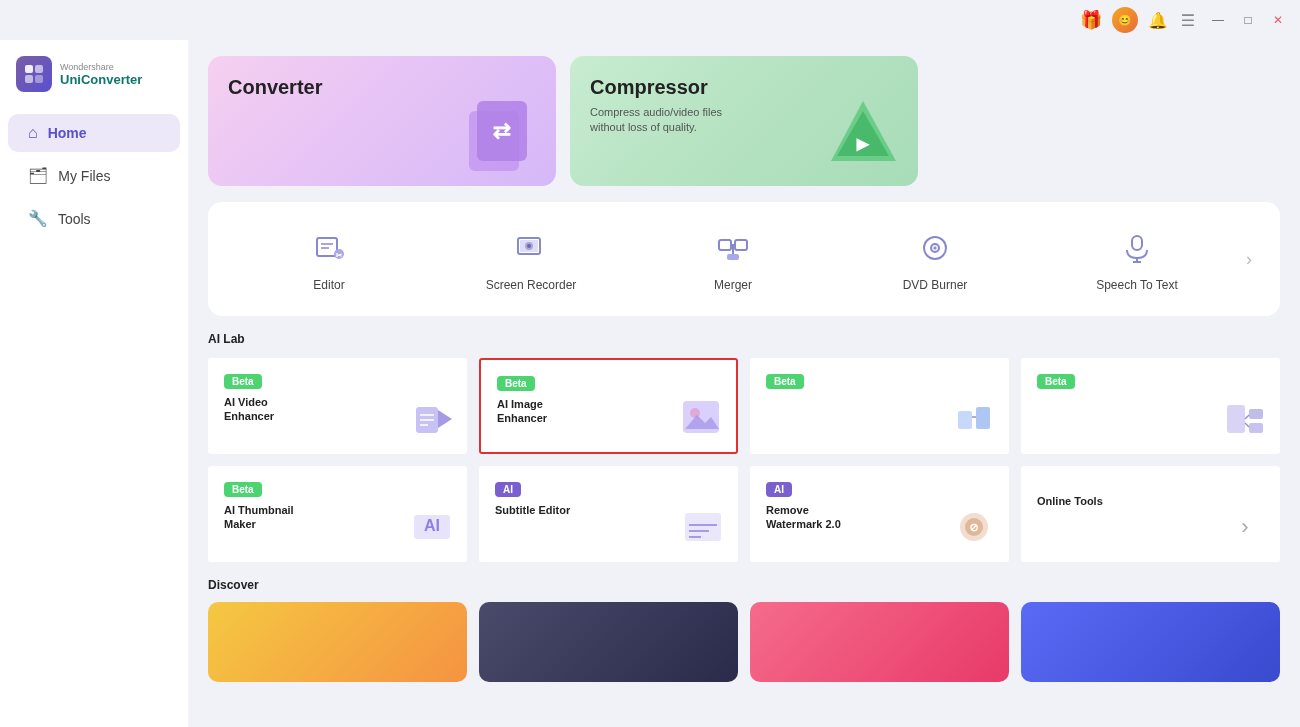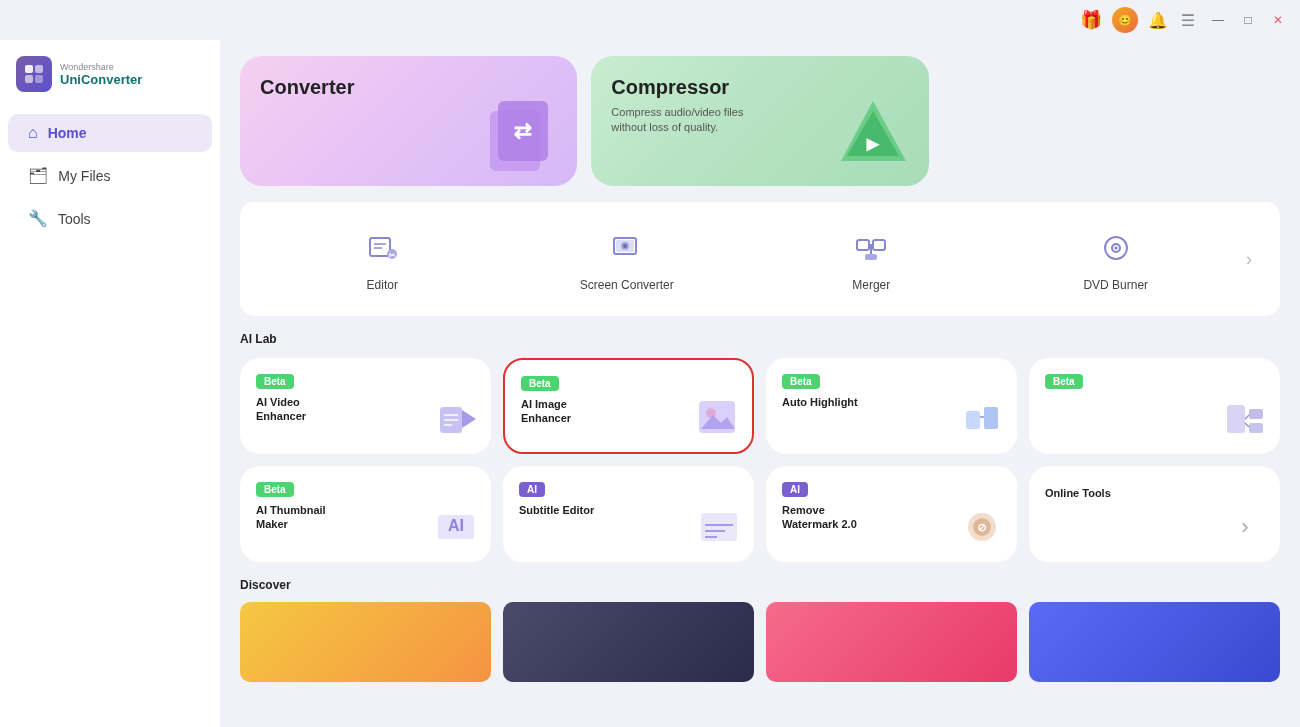--- a/index.html
+++ b/index.html
@@ -57,21 +57,21 @@
 
     
     .app-body {
       display: flex;
       flex: 1;
       overflow: hidden;
     }
 
     
     .sidebar {
-      width: 220px;
+      width: 188px;
       background: white;
       padding: 16px 0;
       display: flex;
       flex-direction: column;
       flex-shrink: 0;
     }
     .logo-area {
       display: flex;
       align-items: center;
       gap: 8px;
@@ -117,21 +117,21 @@
       gap: 16px;
     }
 
     
     .top-cards {
       display: grid;
       grid-template-columns: 1fr 1fr 1fr;
       gap: 14px;
     }
     .feature-card {
-      border-radius: 22px;
+      border-radius: 14px;
       padding: 20px 20px 0 20px;
       position: relative;
       overflow: hidden;
       min-height: 130px;
       cursor: pointer;
     }
     .feature-card.converter {
       background: linear-gradient(135deg, #f5d0f0 0%, #e8c5f5 40%, #d5b8f8 100%);
     }
     .feature-card.downloader {
@@ -208,21 +208,21 @@
       color: #222;
       margin-bottom: 12px;
     }
     .ai-grid {
       display: grid;
       grid-template-columns: repeat(4, 1fr);
       gap: 12px;
     }
     .ai-card {
       background: white;
-      border-radius: 20px;
+      border-radius: 3px;
       padding: 16px;
       cursor: pointer;
       position: relative;
       overflow: hidden;
       min-height: 96px;
       display: flex;
       flex-direction: column;
       justify-content: space-between;
     }
     .ai-card.highlighted {
@@ -380,21 +380,21 @@
       </div>
       <div class="tool-item">
         <div class="tool-icon-wrap">
           <svg width="32" height="32" viewBox="0 0 32 32" fill="none">
             <rect x="3" y="6" width="22" height="16" rx="2" stroke="#8888cc" stroke-width="2" fill="none"></rect>
             <rect x="5" y="8" width="18" height="12" rx="1" fill="#ddddf5"></rect>
             <circle cx="14" cy="14" r="4" fill="#9090cc" opacity="0.7"></circle>
             <circle cx="14" cy="14" r="2" fill="#6868aa"></circle>
           </svg>
         </div>
-        <span class="tool-label">Screen Converter</span>
+        <span class="tool-label">Screen Recorder</span>
       </div>
       <div class="tool-item">
         <div class="tool-icon-wrap">
           <svg width="32" height="32" viewBox="0 0 32 32" fill="none">
             <rect x="2" y="8" width="12" height="10" rx="2" stroke="#8888cc" stroke-width="2" fill="none"></rect>
             <rect x="18" y="8" width="12" height="10" rx="2" stroke="#8888cc" stroke-width="2" fill="none"></rect>
             <line x1="14" y1="13" x2="18" y2="13" stroke="#8888cc" stroke-width="2"></line>
             <line x1="16" y1="13" x2="16" y2="22" stroke="#8888cc" stroke-width="2"></line>
             <rect x="10" y="22" width="12" height="6" rx="2" fill="#aaa8e8"></rect>
           </svg>
@@ -404,20 +404,31 @@
       <div class="tool-item">
         <div class="tool-icon-wrap">
           <svg width="32" height="32" viewBox="0 0 32 32" fill="none">
             <circle cx="16" cy="16" r="11" stroke="#8888cc" stroke-width="2" fill="none"></circle>
             <circle cx="16" cy="16" r="4" stroke="#8888cc" stroke-width="2" fill="#f0f0f8"></circle>
             <circle cx="16" cy="16" r="1.5" fill="#8888cc"></circle>
           </svg>
         </div>
         <span class="tool-label">DVD Burner</span>
       </div>
+      <div class="tool-item">
+        <div class="tool-icon-wrap">
+          <svg width="32" height="32" viewBox="0 0 32 32" fill="none">
+            <rect x="11" y="4" width="10" height="14" rx="5" stroke="#8888cc" stroke-width="2" fill="none"></rect>
+            <path d="M6 18 Q6 26 16 26 Q26 26 26 18" stroke="#8888cc" stroke-width="2" fill="none"></path>
+            <line x1="16" y1="26" x2="16" y2="30" stroke="#8888cc" stroke-width="2"></line>
+            <line x1="12" y1="30" x2="20" y2="30" stroke="#8888cc" stroke-width="2"></line>
+          </svg>
+        </div>
+        <span class="tool-label">Speech To Text</span>
+      </div>
       <div class="tool-chevron">›</div>
     </div>
 
     <div>
       <div class="section-title">AI Lab</div>
       <div class="ai-grid">
 
         <div class="ai-card">
           <div class="ai-card-top">
             <span class="badge beta">Beta</span>
@@ -444,21 +455,20 @@
               <rect x="6" y="8" width="36" height="32" rx="4" fill="#c0b0f8" opacity="0.6"></rect>
               <circle cx="18" cy="20" r="5" fill="#e0a0d0" opacity="0.8"></circle>
               <polygon points="8,36 20,22 28,30 34,24 42,36" fill="#a090e8" opacity="0.7"></polygon>
             </svg>
           </div>
         </div>
 
         <div class="ai-card">
           <div class="ai-card-top">
             <span class="badge beta">Beta</span>
-            <span class="ai-card-name">Auto Highlight</span>
           </div>
           <div class="ai-card-icon">
             <svg width="48" height="48" viewBox="0 0 48 48">
               <rect x="8" y="16" width="14" height="18" rx="2" fill="#b0c8f8" opacity="0.7"></rect>
               <rect x="26" y="12" width="14" height="22" rx="2" fill="#9ab8f0" opacity="0.8"></rect>
               <line x1="22" y1="22" x2="26" y2="22" stroke="#9090cc" stroke-width="1.5"></line>
             </svg>
           </div>
         </div>
 
@@ -514,21 +524,21 @@
             <svg width="48" height="48" viewBox="0 0 48 48">
               <circle cx="24" cy="24" r="14" fill="#e8c8b0" opacity="0.6"></circle>
               <circle cx="24" cy="24" r="9" fill="#d8a880" opacity="0.7"></circle>
               <text x="24" y="28" text-anchor="middle" fill="white" font-size="11" font-weight="bold">⊘</text>
             </svg>
           </div>
         </div>
 
         <div class="ai-card">
           <div class="ai-card-top">
-            <span class="ai-card-name" style="margin-top:4px;">Online Tools</span>
+            <span class="ai-card-name" style="margin-top:12px;">Online Tools</span>
           </div>
           <div class="ai-card-icon">
             <span style="font-size:22px; color:#aaa;">›</span>
           </div>
         </div>
 
       </div>
     </div>
 
     <div class="discover-section">

